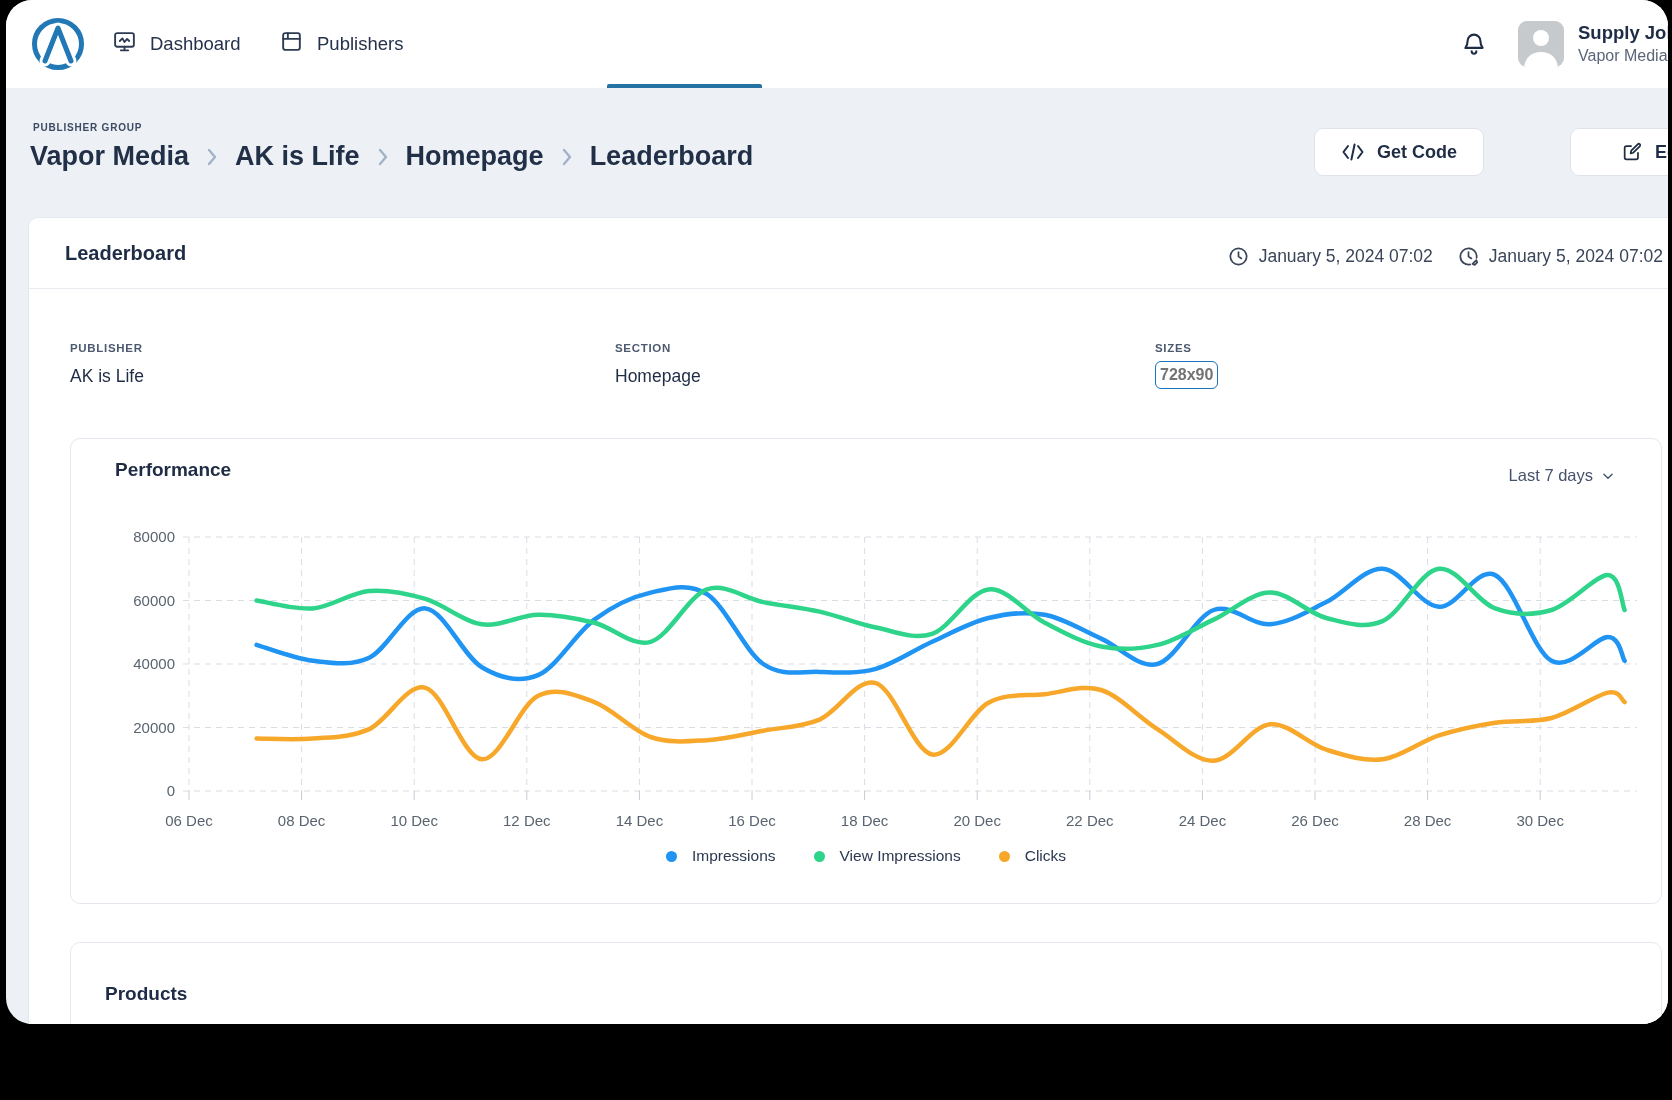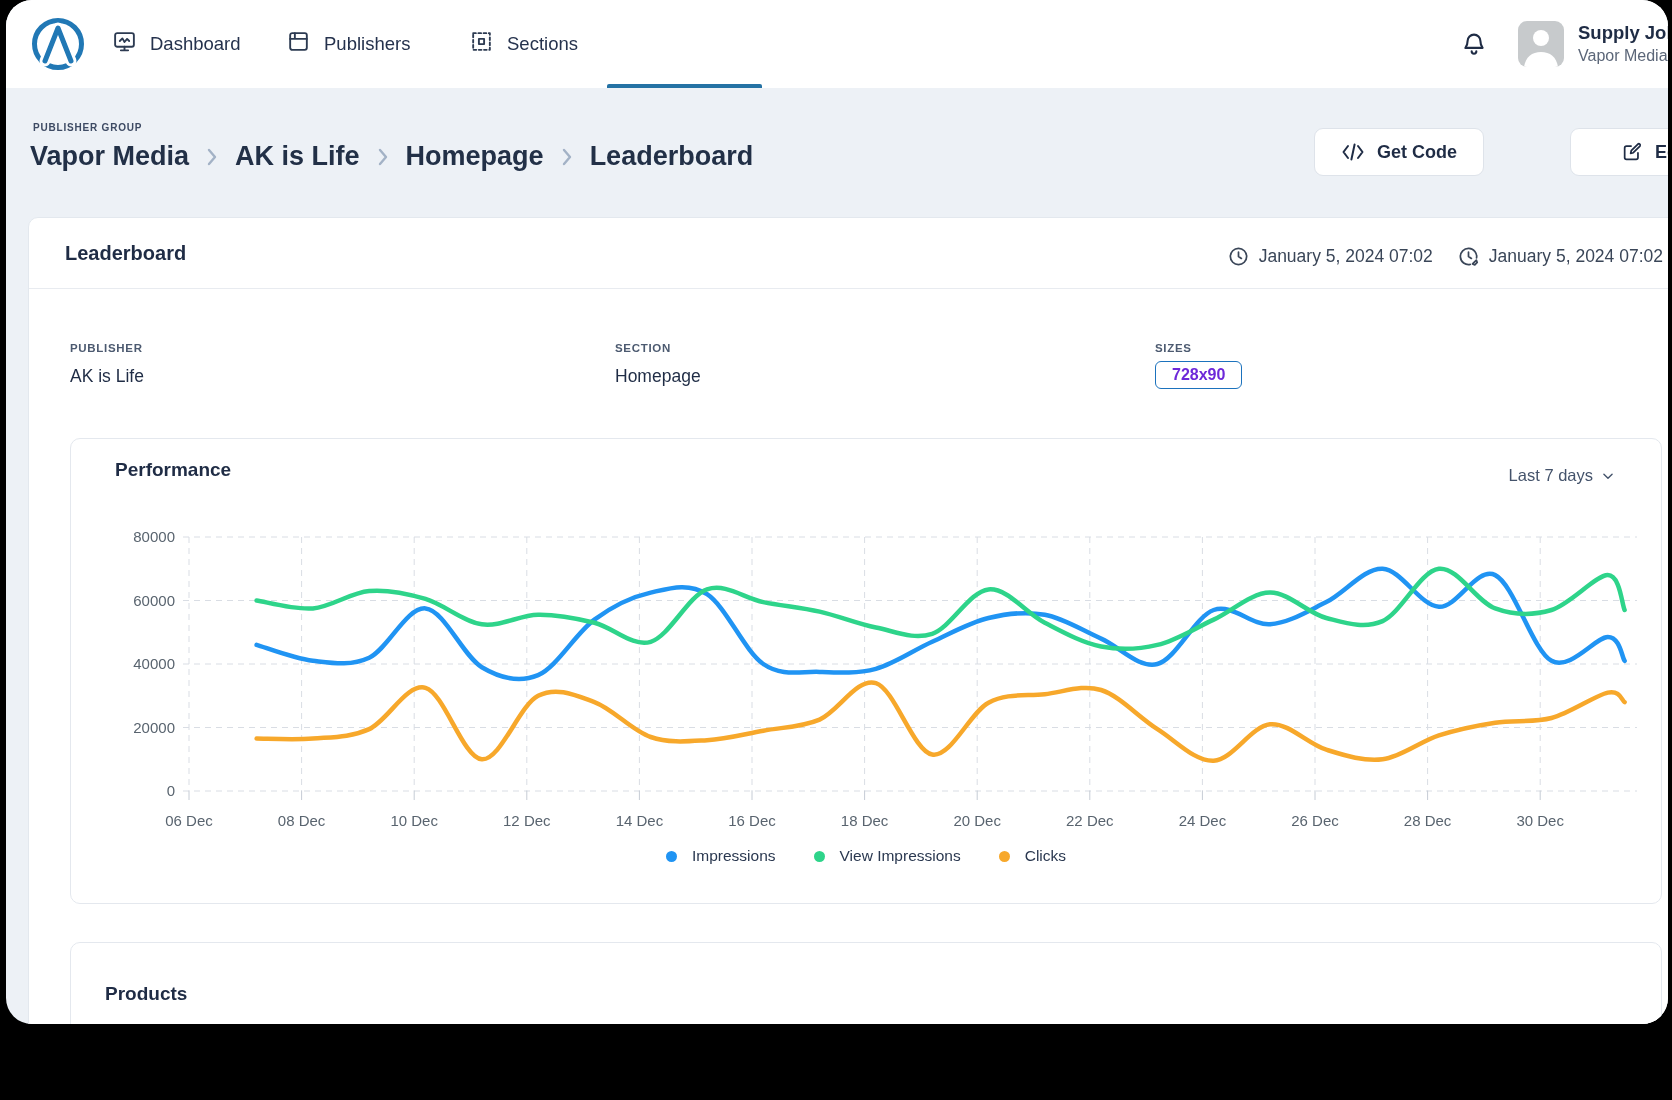--- a/index.html
+++ b/index.html
@@ -28,21 +28,21 @@
   #btn-edit { left:1564px; width:170px; }
 
   
   #main-card { position:absolute; left:22px; top:217px; width:1664px; height:1200px; background:#fff; border:1px solid #e3e8ee; border-radius:10px; }
   #card-title { position:absolute; left:36px; top:24px; font-size:20px; font-weight:700; color:#1f2c45; }
   #timestamps { position:absolute; right:28px; top:27px; display:flex; gap:24px; }
   .ts { display:flex; align-items:center; gap:9px; font-size:17.5px; color:#3a4658;text-align:right; }
   #card-divider { position:absolute; left:0; top:70px; width:100%; height:1px; background:#e8ebf0; }
   .info-label { position:absolute; top:124px; font-size:11.5px; font-weight:700; letter-spacing:.06em; color:#4c5a70; }
   .info-value { position:absolute; top:148px; font-size:17.5px; color:#1f2c45; }
-  #size-badge { position:absolute; left:1126px; top:143px; border:1.6px solid #1b72bd; color:#6d28d9; font-size:16px; font-weight:700; border-radius:6px; padding:4px 16px; display:inline-block; cursor:pointer; }
+  #size-badge { position:absolute; left:1126px; top:143px; border:1.6px solid #1b72bd; color:#737373; font-size:16px; font-weight:700; border-radius:6px; padding:4px 4px; display:inline-block; cursor:pointer; }
 
   
   #perf-card { position:absolute; left:41px; top:220px; width:1592px; height:466px; border:1px solid #e4e8ee; border-radius:10px; background:#fff; }
   #perf-title { position:absolute; left:44px; top:20px; font-size:19px; font-weight:700; color:#1f2c45; }
   #range-select { position:absolute; right:46px; top:27px; display:flex; align-items:center; gap:8px; font-size:16.5px; color:#44536b; cursor:pointer; }
   #chart-svg { position:absolute; left:0; top:0; }
   #legend { position:absolute; left:0; top:408px; width:100%; display:flex; justify-content:center; gap:38px; }
   .legend-item { display:flex; align-items:center; gap:15px; font-size:15.5px; color:#2a3850; }
   .legend-dot { width:11px; height:11px; border-radius:50%; display:inline-block; }
 
@@ -70,39 +70,30 @@
       <span>
         <svg width="25" height="25" viewBox="0 0 24 24" fill="none" stroke-width="1.8" stroke-linecap="round" stroke-linejoin="round">
           <rect x="3" y="4" width="18" height="13" rx="2"></rect>
             <path d="M7.5 11.5l2.5-2.5 2 3.5 2.5-3 2 2"></path>
             <path d="M12 17v3M8.5 20.5h7"></path>
         </svg>
       </span>
       <span>Dashboard</span>
     </div>
 
-    <div class="nav-item" style="left:280px">
+    <div class="nav-item" style="left:273px">
       <span>
         <svg width="25" height="25" viewBox="0 0 24 24" fill="none" stroke-width="1.8" stroke-linecap="round" stroke-linejoin="round">
           <rect x="4" y="4" width="16" height="16" rx="2"></rect>
             <path d="M4 9.5h16M8.5 4v5.5"></path>
         </svg>
       </span>
       <span>Publishers</span>
     </div>
 
-    <div class="nav-item" style="left:463px">
-      <span>
-        <svg width="25" height="25" viewBox="0 0 24 24" fill="none" stroke-width="1.8" stroke-linecap="round" stroke-linejoin="round">
-          <rect x="4" y="4" width="16" height="16" stroke-dasharray="2.6 2.4"></rect>
-            <rect x="9.5" y="9.5" width="5" height="5"></rect>
-        </svg>
-      </span>
-      <span>Sections</span>
-    </div>
 
     <div id="nav-underline" style="left:601px"></div>
 
     <div id="bell">
       <svg width="28" height="30" viewBox="0 0 24 24" fill="none" stroke="#1f2c45" stroke-width="1.8" stroke-linecap="round" stroke-linejoin="round">
         <path d="M12 4a5.5 5.5 0 0 0-5.5 5.5c0 3.2-.9 4.7-1.9 5.8h14.8c-1-1.1-1.9-2.6-1.9-5.8A5.5 5.5 0 0 0 12 4z"></path>
         <path d="M10 18.3a2 2 0 0 0 4 0"></path>
       </svg>
     </div>
 

